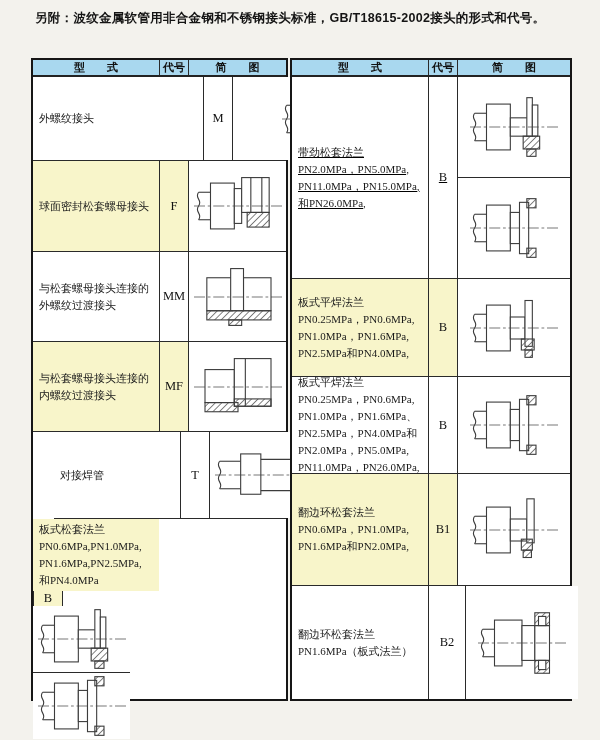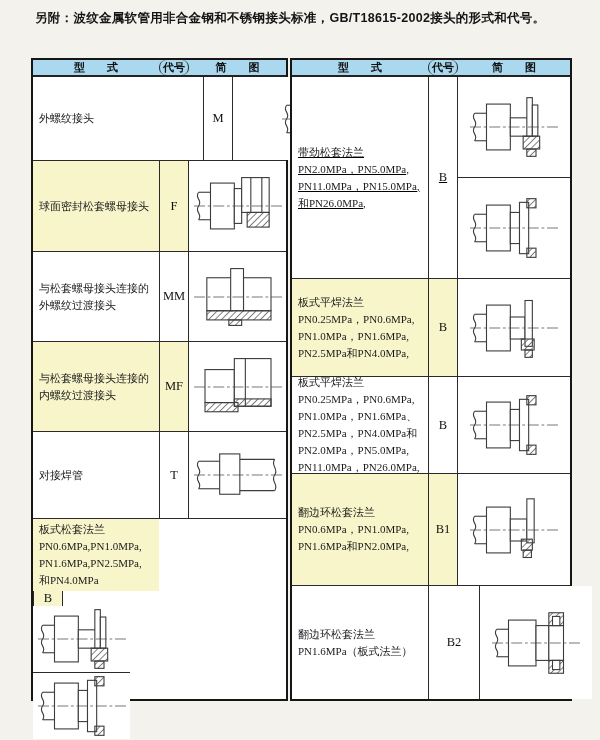--- a/index.html
+++ b/index.html
@@ -15,21 +15,21 @@
   }
   .jtable{
     position:absolute;top:58px;background:#fff;
     border:2px solid #161616;
   }
   .hdr{display:flex;height:15px;background:var(--hdr,#a9d8ef);border-bottom:2px solid #222;}
   .hcell{
     display:flex;align-items:center;justify-content:center;
     font-weight:bold;font-size:11px;color:#111;box-sizing:border-box;flex:none;
   }
-  .hcell.mid{border-left:1.5px solid var(--bd,#2a2a2a);border-right:1.5px solid var(--bd,#2a2a2a);border-radius:7px;}
+  .hcell.mid{border-left:1.5px solid var(--bd,#2a2a2a);border-right:1.5px solid var(--bd,#2a2a2a);}
   .row{display:flex;border-bottom:1.5px solid var(--bd,#2a2a2a);box-sizing:border-box;}
   .row:last-child{border-bottom:none;}
   .cell{box-sizing:border-box;flex:none;background:#fff;}
   .ctype{
     font-size:11px;line-height:17px;color:#1a1a1a;
     display:flex;align-items:center;
     padding:2px 3px 2px 6px;white-space:pre-line;
   }
   .ccode{
     display:flex;align-items:center;justify-content:center;
@@ -142,21 +142,21 @@
     <rect x="14" y="17" width="32" height="36" fill="#fff" stroke="#3c3c3c" stroke-width="1.2"></rect>
                 <rect x="46" y="5" width="40" height="52" fill="#fff" stroke="#3c3c3c" stroke-width="1.2"></rect>
                 <line x1="58" y1="5" x2="58" y2="57" stroke="#3c3c3c" stroke-width="1.2"></line>
                 <rect x="14" y="53" width="36" height="10" fill="url(#h4)" stroke="#3c3c3c" stroke-width="1.2"></rect>
                 <rect x="46" y="49" width="40" height="8" fill="url(#h4)" stroke="#3c3c3c" stroke-width="1.2"></rect>
     <line x1="2" y1="36" x2="98" y2="36" stroke="#444" stroke-width="0.8" stroke-dasharray="12 3 3 3"></line>
   </svg>
             </div>
           </div>
         </div>
-        <div class="row" style="height: 87px;">
+        <div class="row" style="height: 87px; margin-left: 21px;">
           <div class="cell ctype" style="width: 126px;">对接焊管</div>
           <div class="cell ccode" style="width: 30px;">T</div>
           <div class="cell cdiag" style="width: 97px;">
             <div class="dsub">
               <svg class="diag" width="96" height="66" viewBox="0 0 100 72">
     <defs>
                   <pattern id="h5" patternUnits="userSpaceOnUse" width="5" height="5" patternTransform="rotate(45)">
       <line x1="0" y1="0" x2="0" y2="5" stroke="#555" stroke-width="1.6"></line>
                   </pattern>
                 </defs>
@@ -349,21 +349,21 @@
                 <rect x="58" y="46" width="12" height="12" fill="url(#h12)" stroke="#3c3c3c" stroke-width="1.2"></rect>
                 <rect x="60" y="58" width="9" height="8" fill="url(#h12)" stroke="#3c3c3c" stroke-width="1.2"></rect>
     <line x1="2" y1="36" x2="98" y2="36" stroke="#444" stroke-width="0.8" stroke-dasharray="12 3 3 3"></line>
   </svg>
             </div>
           </div>
         </div>
         <div class="row" style="height: 113px;">
           <div class="cell ctype" style="width: 136px;">翻边环松套法兰
 PN1.6MPa（板式法兰）</div>
-          <div class="cell ccode" style="width: 52px;">B2</div>
+          <div class="cell ccode" style="width: 38px;">B2</div>
           <div class="cell cdiag" style="width: 112px;">
             <div class="dsub">
               <svg class="diag" width="96" height="66" viewBox="0 0 100 72">
     <defs>
                   <pattern id="h13" patternUnits="userSpaceOnUse" width="5" height="5" patternTransform="rotate(45)">
       <line x1="0" y1="0" x2="0" y2="5" stroke="#555" stroke-width="1.6"></line>
                   </pattern>
                 </defs>
     <path d="M7,21 C2,28 12,29 7,36 C2,43 12,44 7,51" fill="none" stroke="#3c3c3c" stroke-width="1.2"></path>
                 <line x1="7" y1="21" x2="20" y2="21" stroke="#3c3c3c" stroke-width="1.2"></line>

